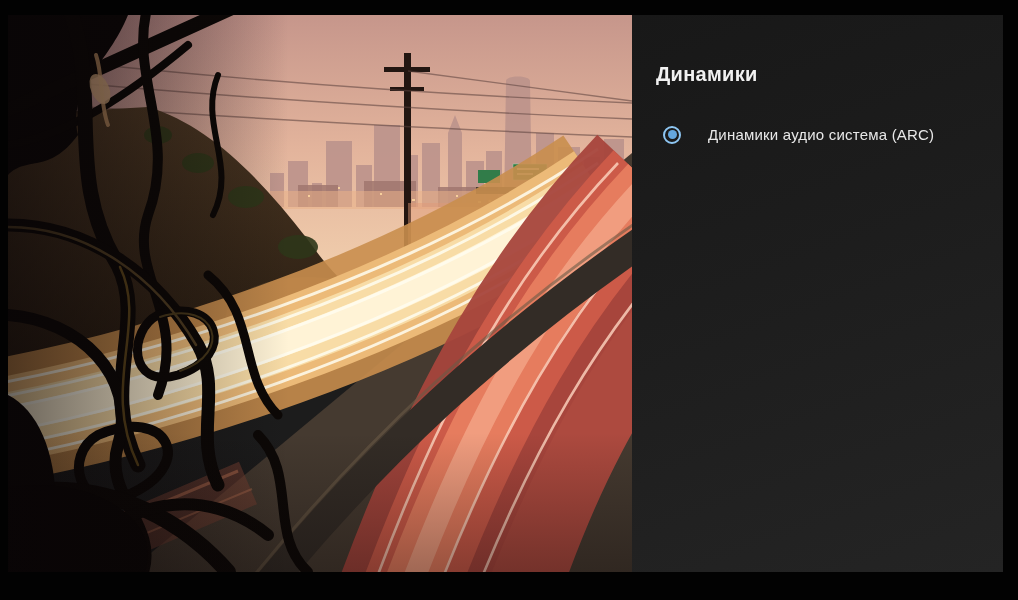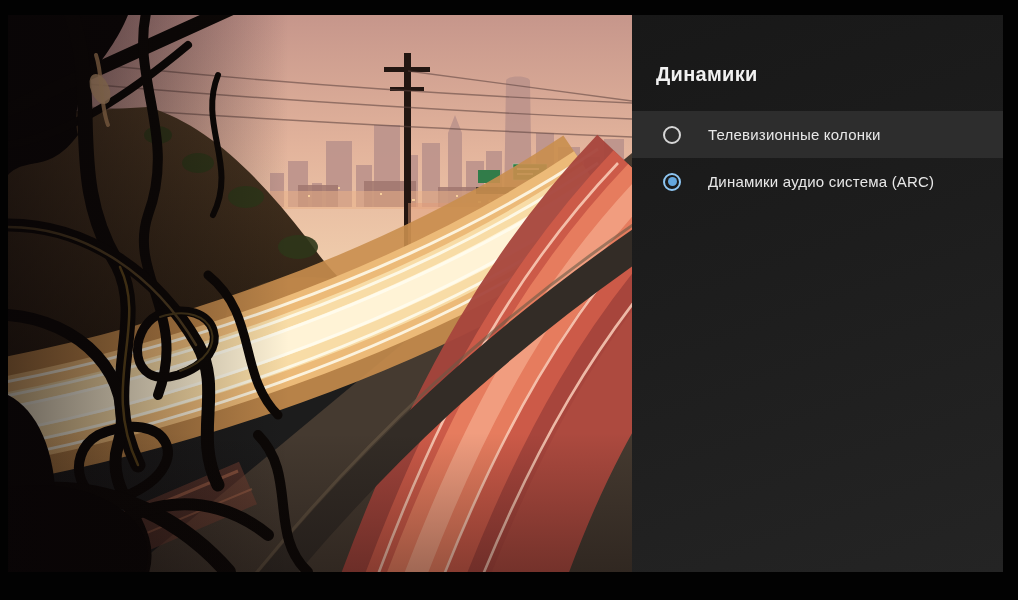--- a/index.html
+++ b/index.html
@@ -201,24 +201,20 @@
 
         <rect x="0" y="0" width="624" height="557" fill="url(#vig)"></rect>
         <rect x="0" y="0" width="624" height="557" fill="url(#vigb)"></rect>
       </svg>
     </div>
 
     <div class="panel">
       <h1 class="panel-title">Динамики</h1>
 
       <div class="options">
-        <div class="option focused">
-          <span class="radio"></span>
-          <span class="option-label">Телевизионные колонки</span>
-        </div>
         <div class="option">
           <span class="radio checked"></span>
           <span class="option-label">Динамики аудио система (ARC)</span>
         </div>
       </div>
     </div>
 
   </div>
 </div>
 

